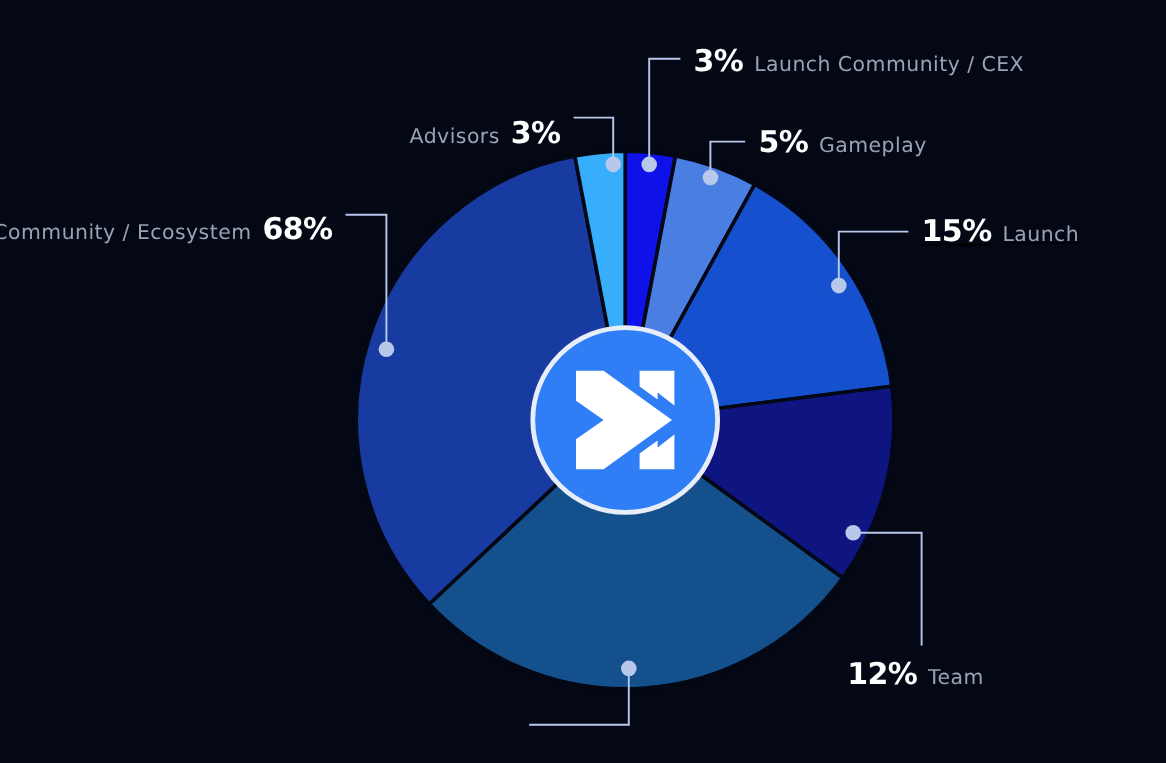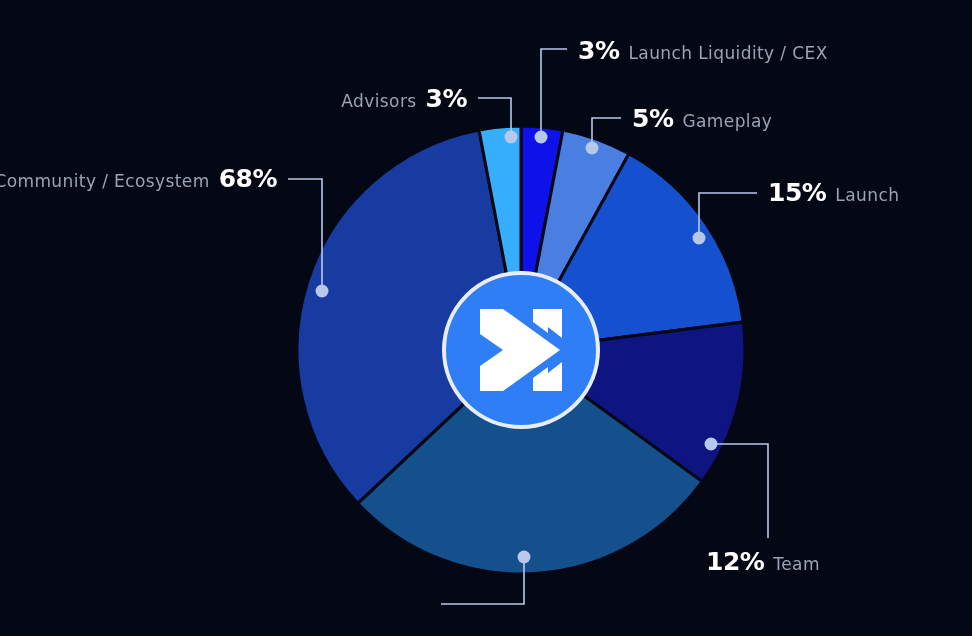--- a/index.html
+++ b/index.html
@@ -43,21 +43,21 @@
     letter-spacing: -0.5px;
     font-family: "DejaVu Sans", "Liberation Sans", sans-serif;
   }
   .name {
     font-weight: 400;
     font-size: 17px;
     color: #9aa3b5;
     letter-spacing: 0.4px;
     font-family: "DejaVu Sans", "Liberation Sans", sans-serif;
   }
-  .lbl-left  { justify-content: flex-end; }
+  .lbl-left  { justify-content: flex-end; margin-top: 12px; }
   .lbl-right { justify-content: flex-start; }
 </style>
 </head>
 <body>
 
 <div id="stage">
 
   <svg class="chart" viewBox="0 0 972 636">
 
     <g>
@@ -113,29 +113,29 @@
 
         <path d="M 533 309 L 562 309 L 562 338 L 548 327 L 548 333 L 533 322 Z"></path>
 
         <path d="M 533 378 L 548 367 L 548 373 L 562 362 L 562 391 L 533 391 Z"></path>
       </g>
     </g>
   </svg>
 
   <div class="label lbl-right" style="left:578px; top:38px;">
     <span class="pct">3%</span>
-    <span class="name">Launch Liquidity / CEX</span>
+    <span class="name">Launch Community / CEX</span>
   </div>
 
   <div class="label lbl-right" style="left:632px; top:106px;">
     <span class="pct">5%</span>
     <span class="name">Gameplay</span>
   </div>
 
-  <div class="label lbl-right" style="left:768px; top:180px;">
+  <div class="label lbl-right" style="left:768px; top:180px;text-decoration:underline;">
     <span class="pct">15%</span>
     <span class="name">Launch</span>
   </div>
 
   <div class="label lbl-right" style="left:706px; top:549px;">
     <span class="pct">12%</span>
     <span class="name">Team</span>
   </div>
 
 

